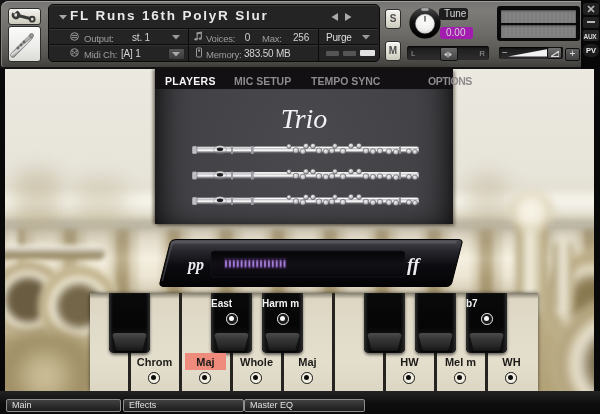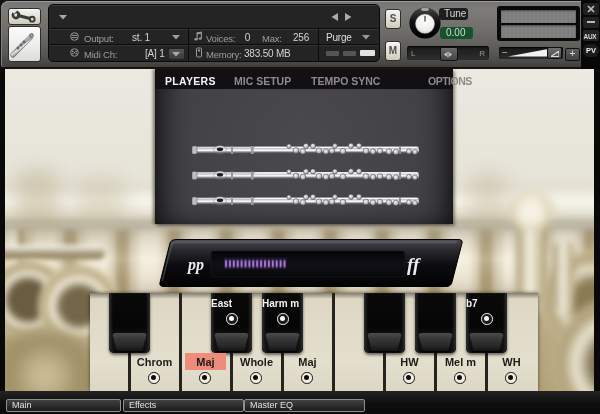--- a/index.html
+++ b/index.html
@@ -137,20 +137,21 @@
         <circle cx="9" cy="21" r="1.4" fill="#666"></circle>
       </svg>
     </div>
 
     <div id="mainpanel">
 
       <div class="hrow" style="top:0;height:23px;">
         <svg class="abs" style="left:10px;top:10px;" width="8" height="5">
             <polygon points="0,0 8,0 4,4.6" fill="#a8a8a8"></polygon>
           </svg>
+        <div class="abs" style="left:21px;top:2.5px;font-size:13.5px;font-weight:bold;letter-spacing:1.8px;color:#e9e9e9;">FL Runs 16th PolyR Slur</div>
         <svg class="abs" style="left:282px;top:8px;" width="7" height="8">
             <polygon points="7,0 7,8 0.5,4" fill="#ababab"></polygon>
           </svg>
         <svg class="abs" style="left:296px;top:8px;" width="7" height="8">
             <polygon points="0,0 0,8 6.5,4" fill="#ababab"></polygon>
           </svg>
       </div>
       <div class="abs" style="left:1px;top:23px;width:328px;height:1px;background:#0b0b0b;"></div>
       <div class="abs" style="left:1px;top:24px;width:328px;height:1px;background:#383838;"></div>
       <div class="abs" style="left:1px;top:39px;width:328px;height:1px;background:#0b0b0b;"></div>
@@ -188,21 +189,21 @@
 
       <svg class="abs" style="left:21px;top:43px;" width="9" height="9" viewBox="0 0 9 9">
         <circle cx="4.5" cy="4.5" r="3.8" fill="none" stroke="#999" stroke-width="1"></circle>
         <circle cx="2.8" cy="3.4" r=".8" fill="#999"></circle>
           <circle cx="6.2" cy="3.4" r=".8" fill="#999"></circle>
         <circle cx="2.8" cy="5.8" r=".8" fill="#999"></circle>
           <circle cx="6.2" cy="5.8" r=".8" fill="#999"></circle>
           <circle cx="4.5" cy="4.6" r=".8" fill="#999"></circle>
       </svg>
       <div class="abs lbl" style="left:35px;top:43.5px;">Midi Ch:</div>
-      <div class="abs val" style="left:96px;top:43px;text-align:center;">[A] 1</div>
+      <div class="abs val" style="left:72px;top:43px;text-align:center;">[A] 1</div>
       <div class="abs" style="left:119px;top:43px;width:15px;height:10px;border-radius:2px;background:linear-gradient(#555,#3a3a3a);border:1px solid #222;">
         <svg style="position:absolute;left:3px;top:3px;" width="8" height="5">
             <polygon points="0,0 8,0 4,4.5" fill="#aaa"></polygon>
           </svg>
       </div>
       <svg class="abs" style="left:146px;top:42px;" width="8" height="11" viewBox="0 0 8 11">
         <rect x="1.5" y="1" width="5" height="9" rx="1" fill="none" stroke="#999" stroke-width="1"></rect>
         <rect x="3" y="2.5" width="2" height="2" fill="#999"></rect>
       </svg>
       <div class="abs lbl" style="left:157px;top:43.5px;">Memory:</div>
@@ -228,21 +229,21 @@
             <stop offset="1" stop-color="#000"></stop>
         </linearGradient>
       </defs>
       <circle cx="17" cy="17" r="15.6" fill="url(#kr)"></circle>
       <ellipse cx="17" cy="3.4" rx="4" ry="1.6" fill="#f4f4f4" opacity=".55"></ellipse>
       <circle cx="17" cy="17.8" r="9.7" fill="url(#kn)" stroke="#777" stroke-width=".4"></circle>
       <rect x="16.2" y="9.8" width="1.6" height="6" rx=".8" fill="#6a6a6a"></rect>
     </svg>
 
     <div class="abs" style="left:439px;top:8px;width:24px;height:12px;border-radius:3px;background:#1d1d1d;color:#d5d5d5;font-size:10px;line-height:12px;padding-left:5px;">Tune</div>
-    <div class="abs" style="left:440px;top:27px;width:27px;height:12px;border-radius:3px;background:#14532d;color:#d5d5d5;font-size:10px;line-height:12px;padding-left:6px;">0.00</div>
+    <div class="abs" style="left:440px;top:27px;width:27px;height:12px;border-radius:3px;background:#a21caf;color:#d5d5d5;font-size:10px;line-height:12px;padding-left:6px;">0.00</div>
 
     <div class="abs" style="left:407px;top:46px;width:82px;height:14px;border-radius:3px;background:linear-gradient(#1b1b1b,#2e2e2e);box-shadow:inset 0 1px 2px #000;">
       <div class="abs" style="left:4px;top:3px;font-size:8px;color:#999;">L</div>
       <div class="abs" style="right:4px;top:3px;font-size:8px;color:#999;">R</div>
       <div class="abs" style="left:33px;top:1px;width:16px;height:12px;border-radius:2px;background:linear-gradient(#6a6a6a,#444);border:1px solid #111;">
         <svg style="position:absolute;left:3px;top:2.5px;" width="8" height="7" viewBox="0 0 8 7">
           <polygon points="0,3.5 2.8,1.2 2.8,5.8" fill="#cfcfcf"></polygon>
           <polygon points="8,3.5 5.2,1.2 5.2,5.8" fill="#cfcfcf"></polygon>
           <line x1="4" y1="0.5" x2="4" y2="6.5" stroke="#cfcfcf" stroke-width="1"></line>
         </svg>
@@ -283,20 +284,22 @@
     </div>
   </div>
 
   <div id="panel">
     <div id="tabbar">
       <span style="left:10px;color:#f6f6f6;">PLAYERS</span>
       <span style="left:79px;letter-spacing:0;">MIC SETUP</span>
       <span style="left:156px;letter-spacing:0;">TEMPO SYNC</span>
       <span style="left:247px;letter-spacing:-0.5px;margin-left:26px;">OPTIONS</span>
     </div>
+    <div class="abs" style="left:0;top:34px;width:298px;height:32px;text-align:center;
+         font-family:'Liberation Serif',serif;font-style:italic;font-size:28px;color:#f3f3f5;">Trio</div>
 
     <svg class="abs" style="left:37px;top:73px;" width="228" height="66" viewBox="0 0 228 66">
       <defs>
         <linearGradient id="tube" x1="0" y1="0" x2="0" y2="1">
           <stop offset="0" stop-color="#f0f0f2"></stop>
             <stop offset=".3" stop-color="#c4c4c8"></stop>
           <stop offset=".55" stop-color="#ffffff"></stop>
             <stop offset=".8" stop-color="#808084"></stop>
           <stop offset="1" stop-color="#525256"></stop>
         </linearGradient>

